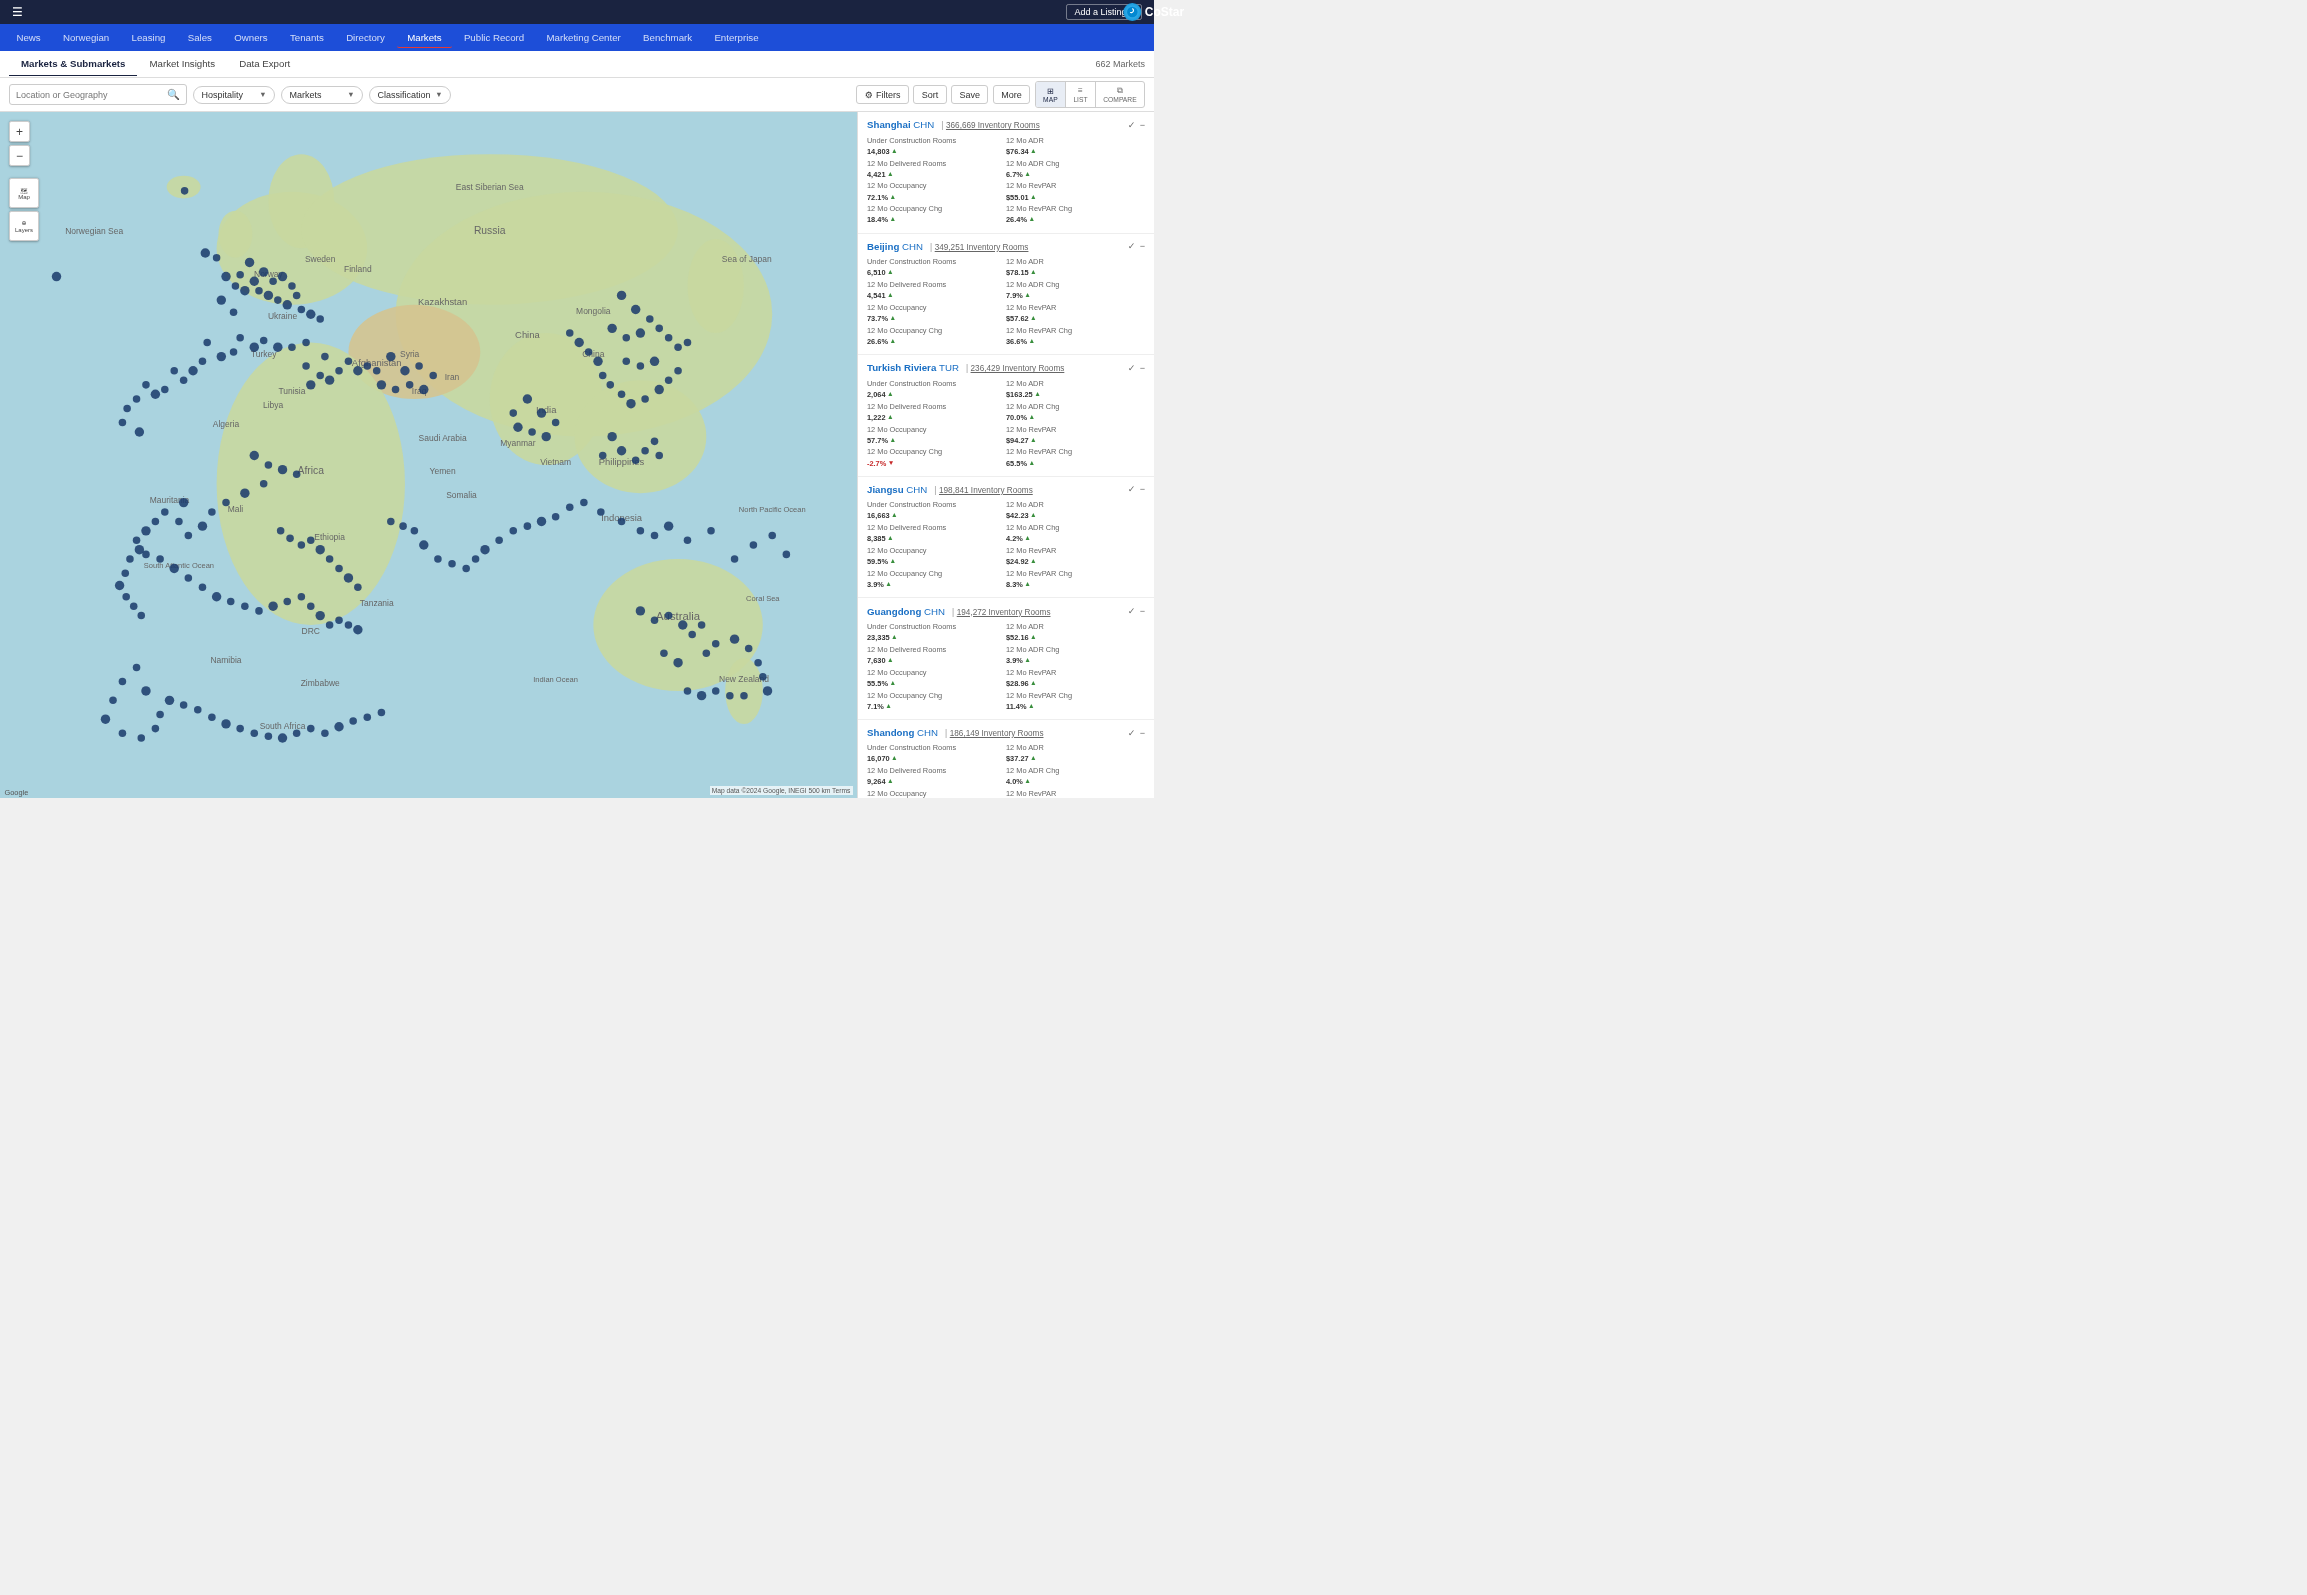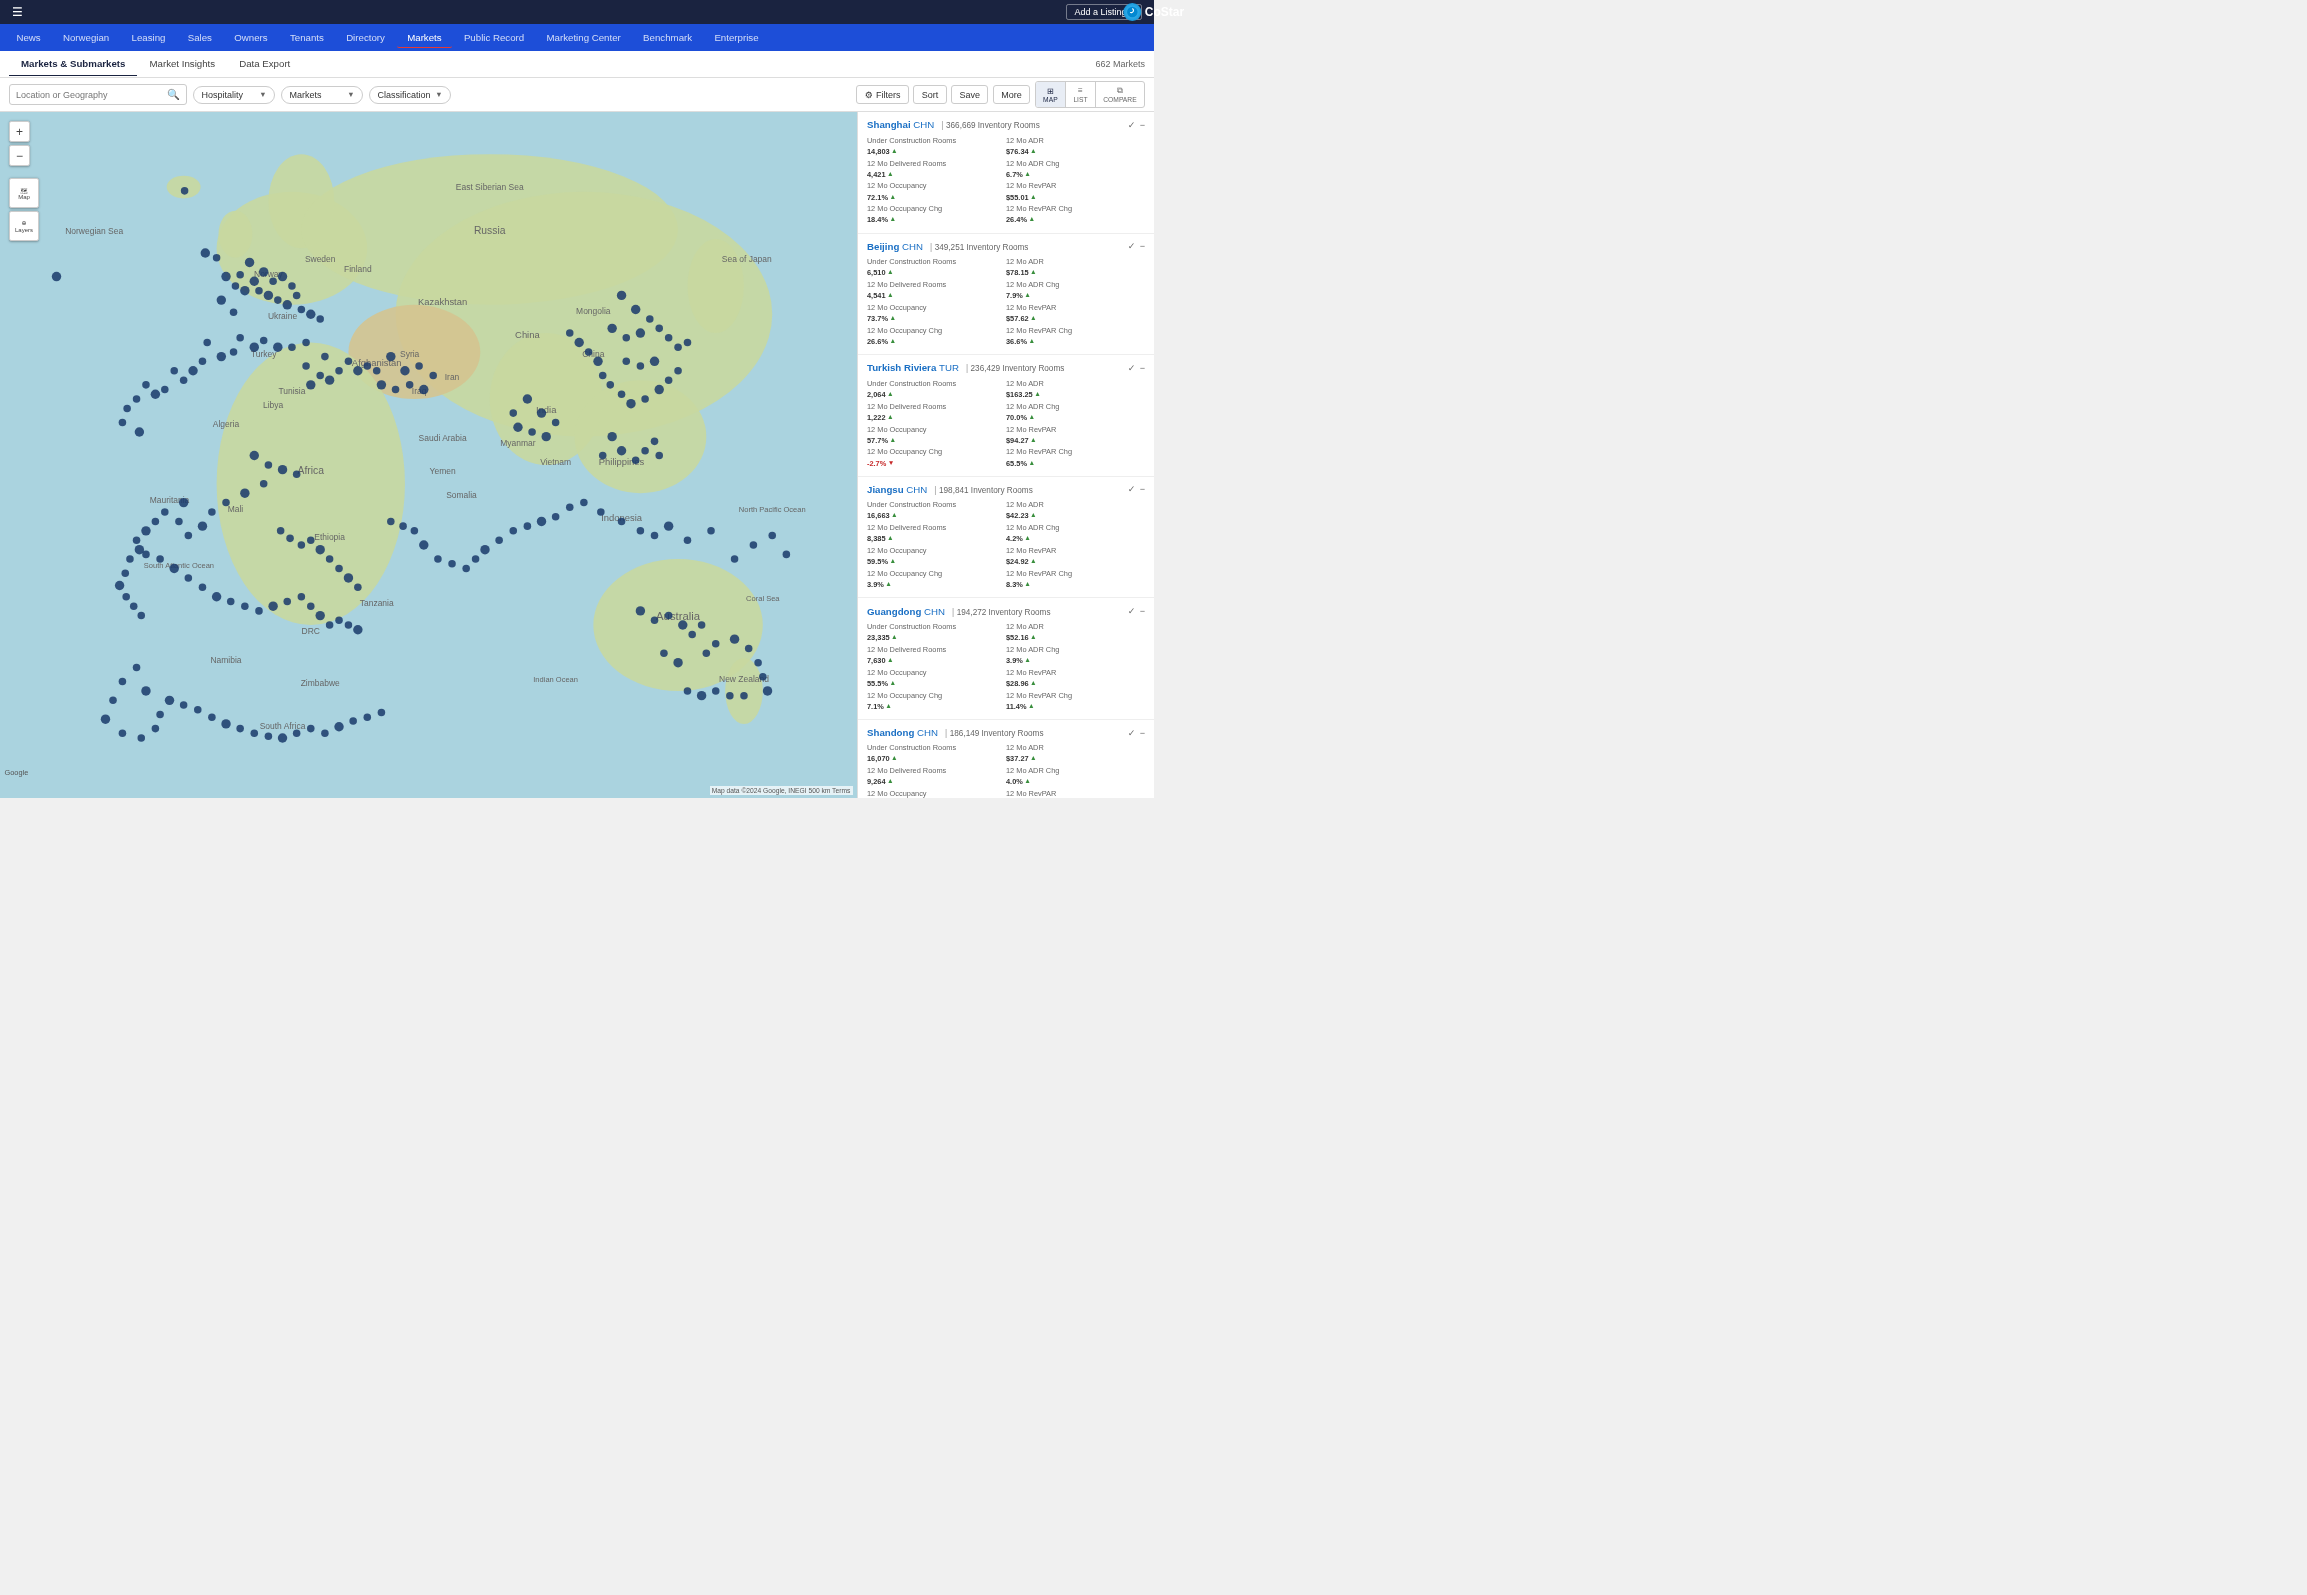--- a/index.html
+++ b/index.html
@@ -51,37 +51,37 @@
 
     
     .world-map-svg { width: 100%; height: 100%; }
 
     
     .right-panel { width: 297px; background: white; border-left: 0.7px solid #ddd; overflow-y: auto; flex-shrink: 0; }
     .market-item { border-bottom: 0.7px solid #eee; padding: 7.4px 9px; }
     .market-header { display: flex; align-items: center; justify-content: space-between; margin-bottom: 4.5px; }
     .market-name { color: #1a6fc4; font-size: 9.7px; font-weight: 600; cursor: pointer; }
     .market-name .country { font-weight: 400; }
-    .market-rooms { font-size: 8.2px; color: #666; }
+    .market-rooms { font-size: 8.2px; color: #666; text-decoration: underline; }
     .market-actions { display: flex; align-items: center; gap: 4.5px; }
     .market-action-icon { color: #666; font-size: 9px; cursor: pointer; }
     .market-stats { display: grid; grid-template-columns: 1fr 1fr; gap: 1.5px 0; }
     .stat-row { display: flex; align-items: center; justify-content: space-between; padding: 0.7px 0; }
     .stat-label { font-size: 7.4px; color: #666; }
     .stat-value { font-size: 7.4px; color: #333; font-weight: 600; display: flex; gap: 1.5px; }
     .stat-value.down { color: #c62828; }
     .arrow-up { color: #388e3c; font-size: 6.7px; }
     .arrow-down { color: #c62828; font-size: 6.7px; }
     .stat-col { display: flex; flex-direction: column; gap: 0.7px; }
 
     
     .map-dot { fill: #1a3a6b; opacity: 0.85; }
 
     
-    .google-logo { position: absolute; bottom: 22px; left: 4.5px; font-size: 7.4px; color: #555; }
+    .google-logo { position: absolute; bottom: 2px; left: 4.5px; font-size: 7.4px; color: #555; }
     .map-attribution { position: absolute; bottom: 4.5px; right: 4.5px; font-size: 6.7px; color: #555; background: rgba(255,255,255,0.7); padding: 0.7px 2.2px; }
   </style>
 </head>
 <body>
 
 <div class="top-bar">
   <div class="top-bar-left">
     <span class="hamburger">☰</span>
   </div>
   <div style="position:absolute;left:50%;transform:translateX(-50%);display:flex;align-items:center;gap:4px;">

